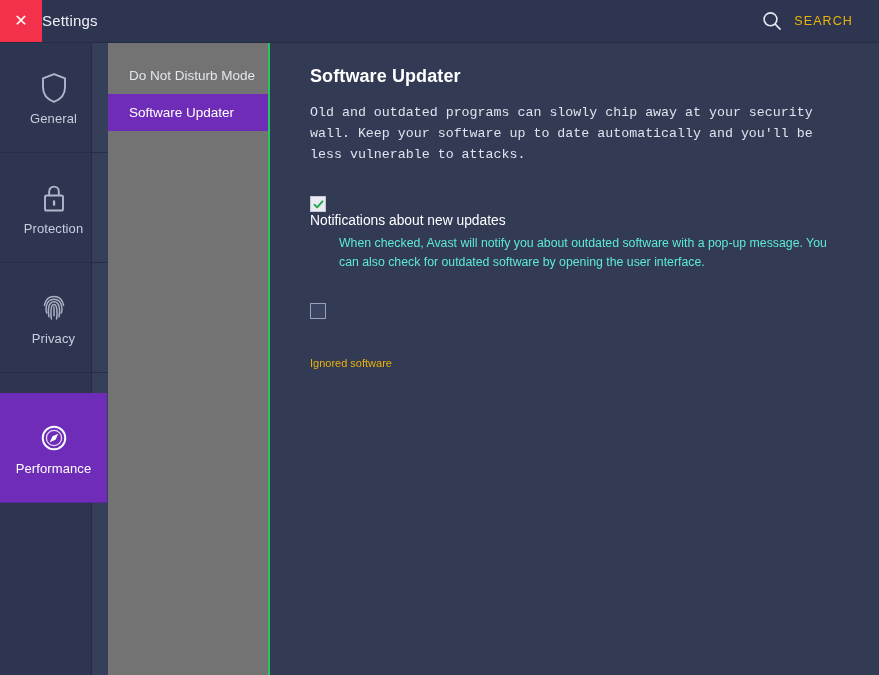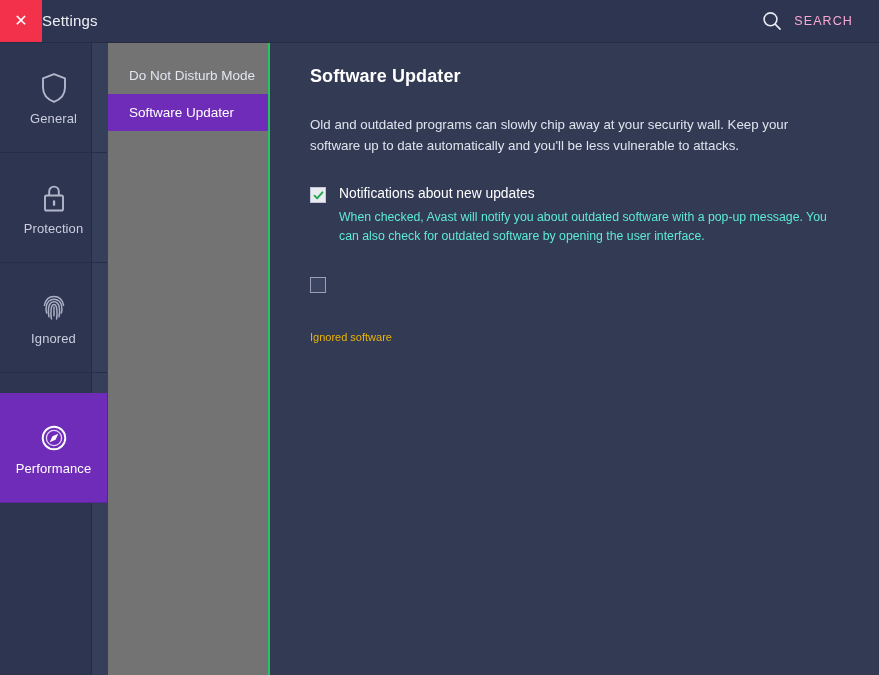--- a/index.html
+++ b/index.html
@@ -59,21 +59,21 @@
   }
   #search-area {
     margin-left: auto;
     display: flex;
     align-items: center;
     padding-right: 26px;
     cursor: pointer;
     gap: 11px;
   }
   #search-area .lbl {
-    color: #f9a8d4;
+    color: #eab308;
     font-size: 12.5px;
     letter-spacing: 1.1px;
     text-align: center;
   }
   .mag {
     display: block;
   }
 
   
   #leftnav {
@@ -158,28 +158,30 @@
     color: #ffffff;
     font-size: 18px;
     font-weight: bold;
     margin: 0 0 0 0;
     letter-spacing: 0.1px;
   }
   #page-desc {
     color: #dfe3ee;
     font-size: 13.3px;
     line-height: 21px;
-    margin-top: 27px;
+    margin-top: 15px;
     max-width: 520px;
+    font-family: Liberation Mono, monospace;
   }
 
   .opt-row {
     display: flex;
     align-items: flex-start;
     margin-top: 29px;
+    flex-direction: column;
   }
   .checkbox {
     width: 16px;
     height: 16px;
     box-sizing: border-box;
     border: 1px solid #9aa1b7;
     background: #3b4460;
     flex: 0 0 auto;
     margin-top: 2px;
     margin-right: 13px;
@@ -265,21 +267,21 @@
     <div class="navitem">
       <div class="nav-ico">
         <svg width="28" height="32" viewBox="0 0 28 32" fill="none" aria-hidden="true" stroke="#a9b0c4" stroke-width="1.5" stroke-linecap="round">
           <path d="M4.4 13.3 C5.6 7.9 9.4 4.6 14 4.6 C18.6 4.6 22.4 7.9 23.6 13.3"></path>
           <path d="M6.6 20.9 C6.0 18.6 5.9 16.3 6.3 14.3 C7.2 9.8 10.2 7.2 14 7.2 C17.8 7.2 20.8 9.8 21.7 14.3 C22.1 16.3 22.0 18.6 21.4 20.9"></path>
           <path d="M9.0 24.7 C8.3 22.3 8.2 18.8 8.6 16.0 C9.2 11.9 11.3 9.8 14 9.8 C16.7 9.8 18.8 11.9 19.4 16.0 C19.8 18.8 19.7 22.3 19.0 24.7"></path>
           <path d="M11.4 26.9 C10.9 24.0 10.8 19.6 11.2 16.8 C11.6 13.9 12.6 12.4 14 12.4 C15.4 12.4 16.4 13.9 16.8 16.8 C17.2 19.6 17.1 24.0 16.6 26.9"></path>
           <path d="M14 15.0 V23.8"></path>
         </svg>
       </div>
-      <div class="nav-label">Ignored</div>
+      <div class="nav-label">Privacy</div>
     </div>
 
     <div class="navitem active">
       <div class="nav-ico">
         <svg width="30" height="32" viewBox="0 0 30 32" fill="none" aria-hidden="true">
           <circle cx="15" cy="16" r="11.3" stroke="#ffffff" stroke-width="1.9" fill="none"></circle>
           <circle cx="15" cy="16" r="7.6" stroke="#e6d8f7" stroke-width="1.3" fill="none"></circle>
           <path d="M19.3 11.7 L13.5 14.3 L10.7 20.3 L16.5 17.7 Z" fill="#ffffff"></path>
         </svg>
       </div>

